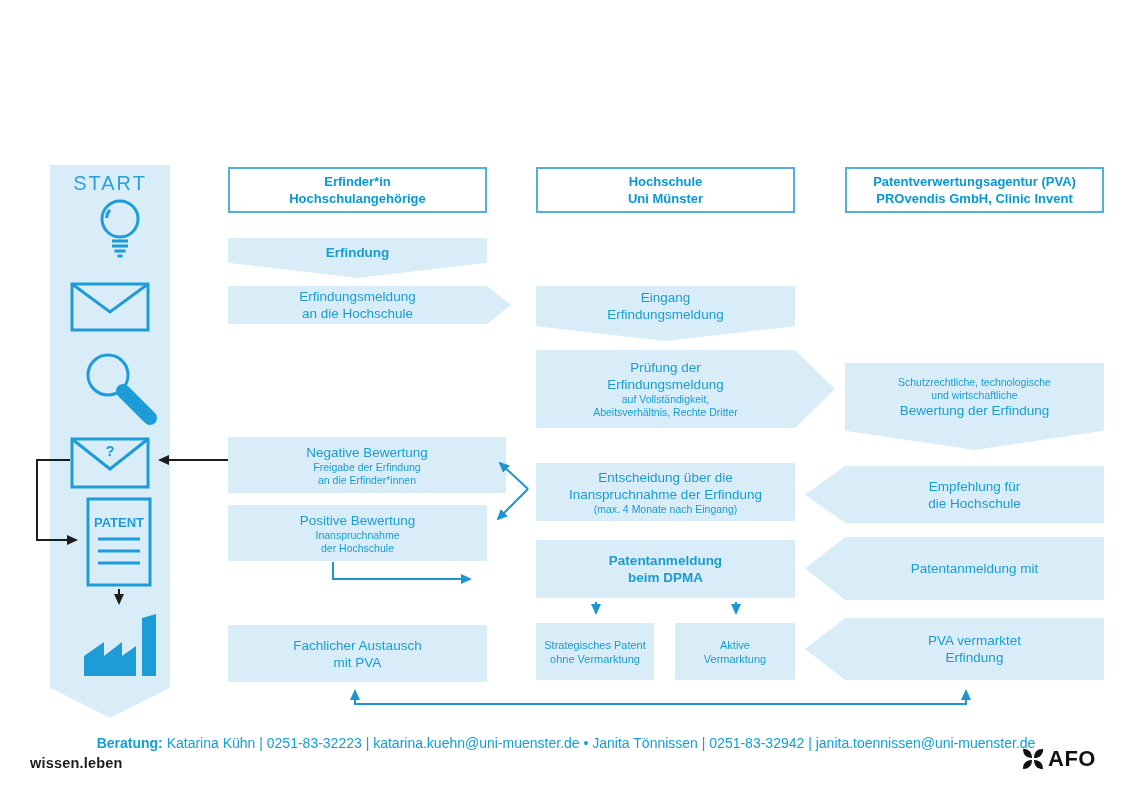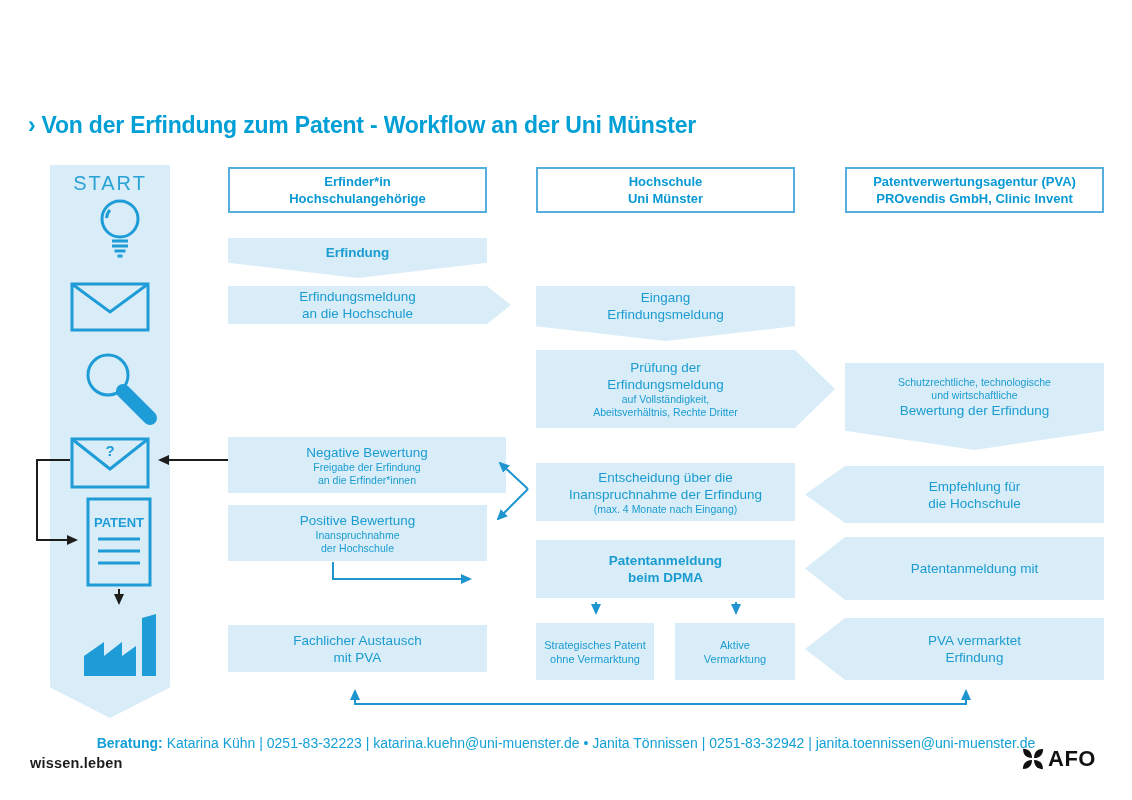--- a/index.html
+++ b/index.html
@@ -43,23 +43,20 @@
   .claim{left:30px;top:755px;color:#1d1d1b;font-weight:700;font-size:14.5px;letter-spacing:0.2px;}
   .afo{left:1020px;top:746px;display:flex;align-items:center;gap:2px;color:#111;}
   .afo .afo-txt{font-weight:700;font-size:22px;letter-spacing:0.5px;}
 </style>
 </head>
 <body>
 
 <div class="canvas">
 
 
-  <div class="title">
-    <span class="chev">›</span><span>Von der Erfindung zum Patent - Workflow an der Uni Münster</span>
-  </div>
 
   <div class="abs sidebar"></div>
   <div class="abs start">START</div>
 
   <svg class="abs" style="left:88px;top:196px;" width="64" height="66" viewBox="0 0 64 66">
     <circle class="icon-stroke" cx="32" cy="23" r="18"></circle>
     <path class="icon-stroke" d="M22 14 q-3 3 -3.5 8" stroke-width="2"></path>
     <path class="icon-stroke" d="M24 45 h16 M24 50 h16 M26.5 55 h11 M29.5 60 h5"></path>
   </svg>
 
@@ -119,21 +116,21 @@
     <span class="t-sub">Freigabe der Erfindung</span>
     <span class="t-sub">an die Erfinder*innen</span>
   </div>
 
   <div class="abs fillbox" style="left:228px;top:505px;width:259px;height:56px;">
     <span class="t-main">Positive Bewertung</span>
     <span class="t-sub">Inanspruchnahme</span>
     <span class="t-sub">der Hochschule</span>
   </div>
 
-  <div class="abs fillbox" style="left:228px;top:625px;width:259px;height:47px;">
+  <div class="abs fillbox" style="left:228px;top:625px;width:259px;height:57px;">
     <span class="t-main">Fachlicher Austausch</span>
     <span class="t-main">mit PVA</span>
   </div>
 
   <div class="abs fillbox" style="left:536px;top:286px;width:259px;height:55px;padding-bottom:15px;box-sizing:border-box;
               clip-path:polygon(0 0,100% 0,100% 73%,50% 100%,0 73%);">
     <span class="t-main">Eingang</span>
     <span class="t-main">Erfindungsmeldung</span>
   </div>
 

